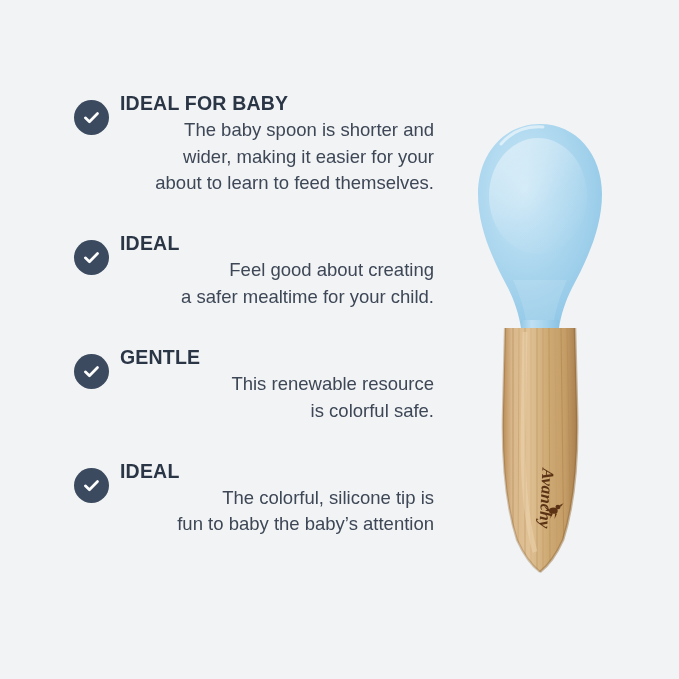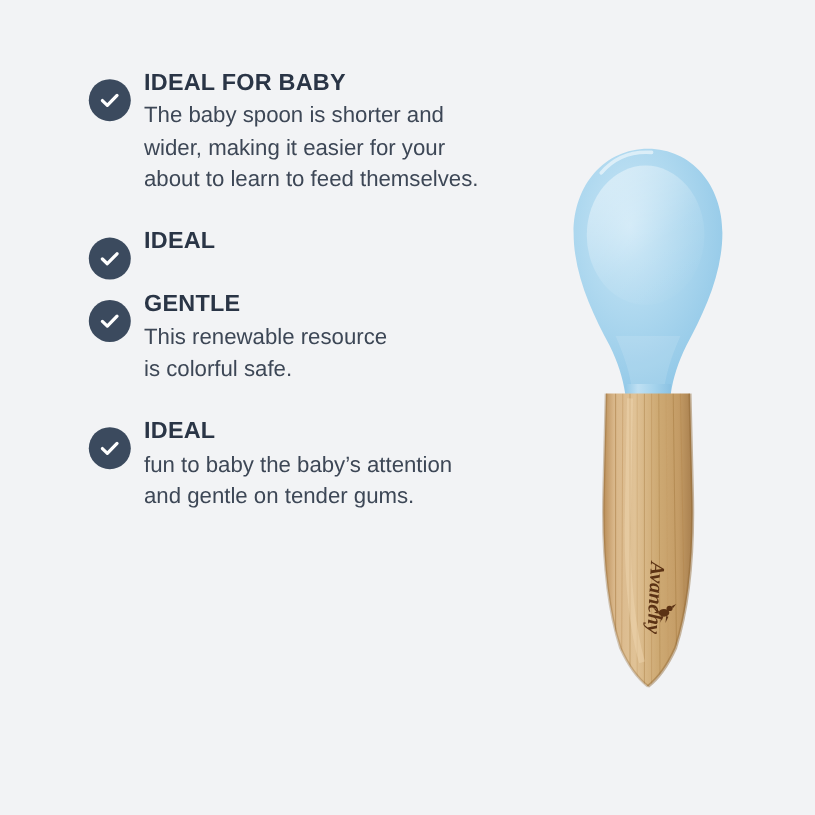--- a/index.html
+++ b/index.html
@@ -26,20 +26,21 @@
     position: absolute;
     left: 74px;
     top: 56px;
     width: 360px;
   }
 
   .feature {
     position: relative;
     padding-left: 46px;
     margin-bottom: 26px;
+    margin-top: 34px;
   }
   .feature:last-child { margin-bottom: 0; }
 
   .check-badge {
     position: absolute;
     left: 0;
     top: 10px;
     width: 35px;
     height: 35px;
     border-radius: 50%;
@@ -60,21 +61,21 @@
     white-space: nowrap;
   }
 
   .feature-body {
     font-size: 18.5px;
     color: #3d4756;
     line-height: 1.42;
     font-weight: 400;
     margin: 0;
   }
-  .feature-body .line { display: block; white-space: nowrap; }
+  .feature-body .line { display: block; white-space: nowrap; text-align: right; }
 
   
   .product {
     position: absolute;
     left: 455px;
     top: 110px;
     width: 170px;
     height: 470px;
   }
   .product svg { display: block; }
@@ -100,20 +101,24 @@
       </p>
     </div>
 
     <div class="feature">
       <span class="check-badge">
         <svg width="19" height="19" viewBox="0 0 24 24" aria-hidden="true">
           <path d="M4.2 12.4 L9.4 17.4 L19.6 6.9" fill="none" stroke="#ffffff" stroke-width="3.4" stroke-linecap="round" stroke-linejoin="round"></path>
         </svg>
       </span>
       <h3 class="feature-title">IDEAL</h3>
+      <p class="feature-body">
+        <span class="line">Feel good about creating</span>
+        <span class="line">a safer mealtime for your child.</span>
+      </p>
     </div>
 
     <div class="feature">
       <span class="check-badge">
         <svg width="19" height="19" viewBox="0 0 24 24" aria-hidden="true">
           <path d="M4.2 12.4 L9.4 17.4 L19.6 6.9" fill="none" stroke="#ffffff" stroke-width="3.4" stroke-linecap="round" stroke-linejoin="round"></path>
         </svg>
       </span>
       <h3 class="feature-title">GENTLE</h3>
       <p class="feature-body">
@@ -123,22 +128,22 @@
     </div>
 
     <div class="feature">
       <span class="check-badge">
         <svg width="19" height="19" viewBox="0 0 24 24" aria-hidden="true">
           <path d="M4.2 12.4 L9.4 17.4 L19.6 6.9" fill="none" stroke="#ffffff" stroke-width="3.4" stroke-linecap="round" stroke-linejoin="round"></path>
         </svg>
       </span>
       <h3 class="feature-title">IDEAL</h3>
       <p class="feature-body">
+        <span class="line">The colorful, silicone tip is</span>
         <span class="line">fun to baby the baby’s attention</span>
-        <span class="line">and gentle on tender gums.</span>
       </p>
     </div>
 
   </div>
 
   <div class="product">
     <svg width="170" height="470" viewBox="0 0 170 470" aria-hidden="true">
       <defs>
         <radialGradient id="bowlGrad" cx="38%" cy="32%" r="78%">
           <stop offset="0%" stop-color="#c9e6f6"></stop>

